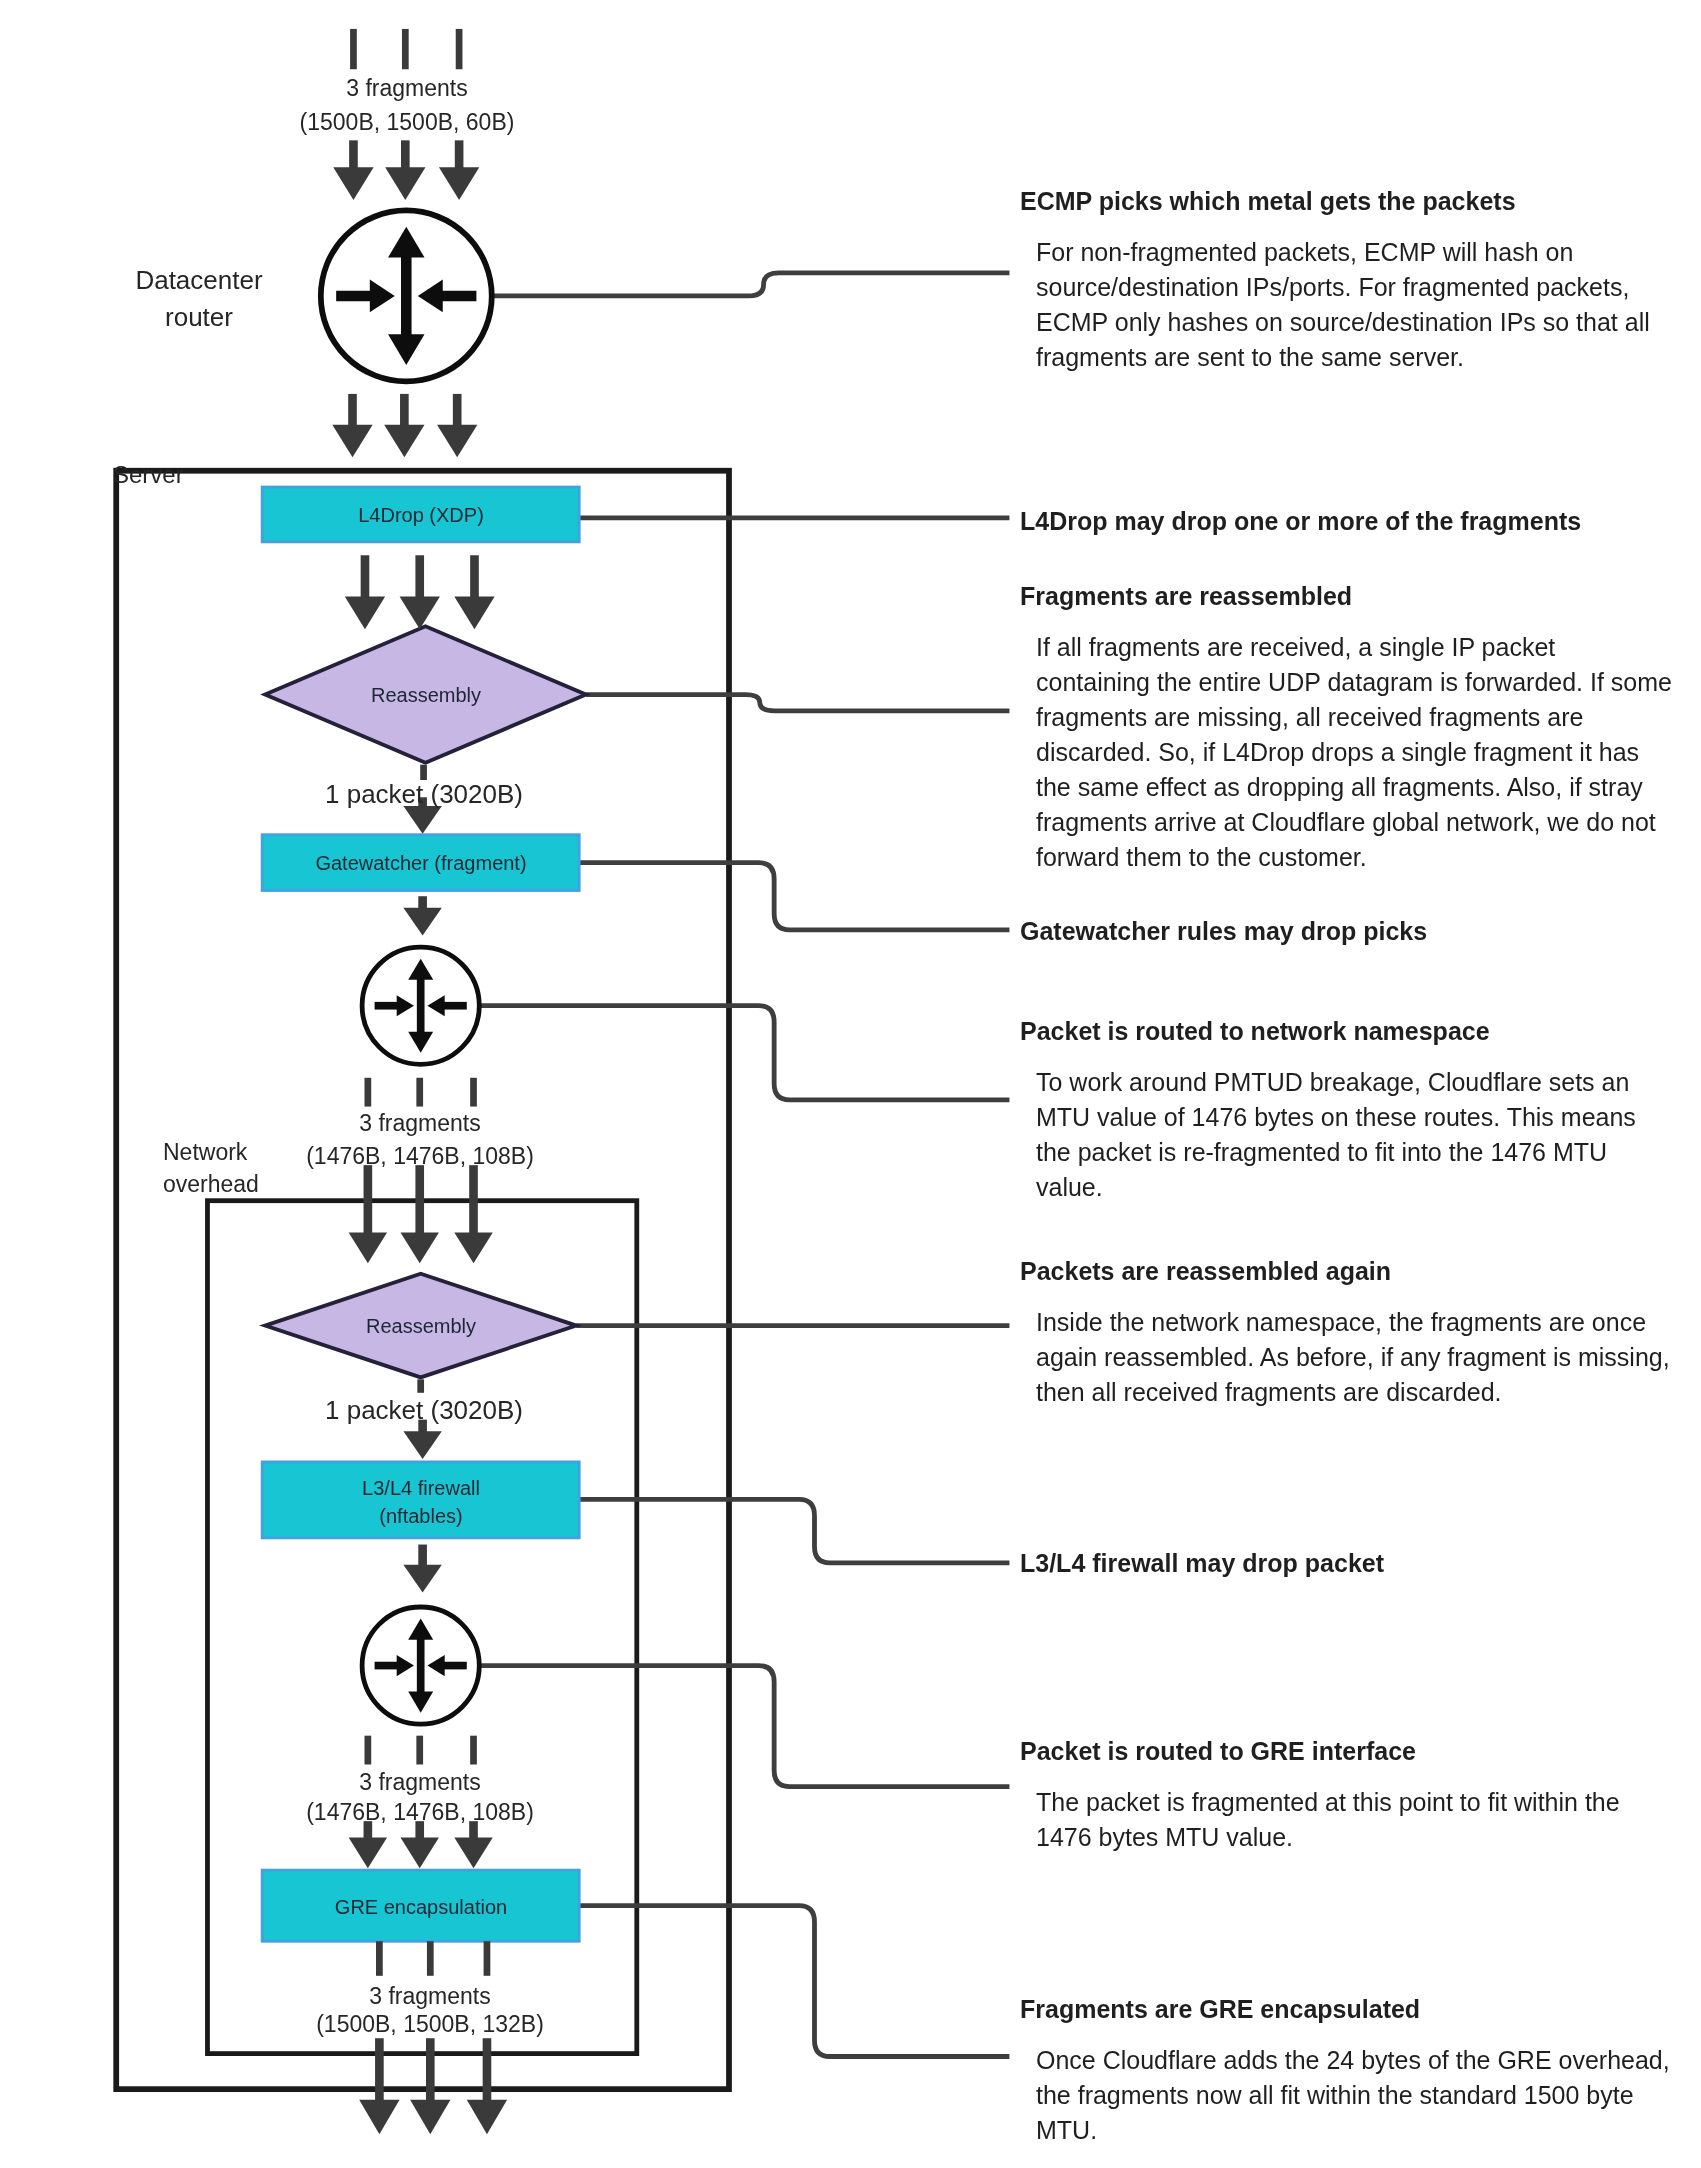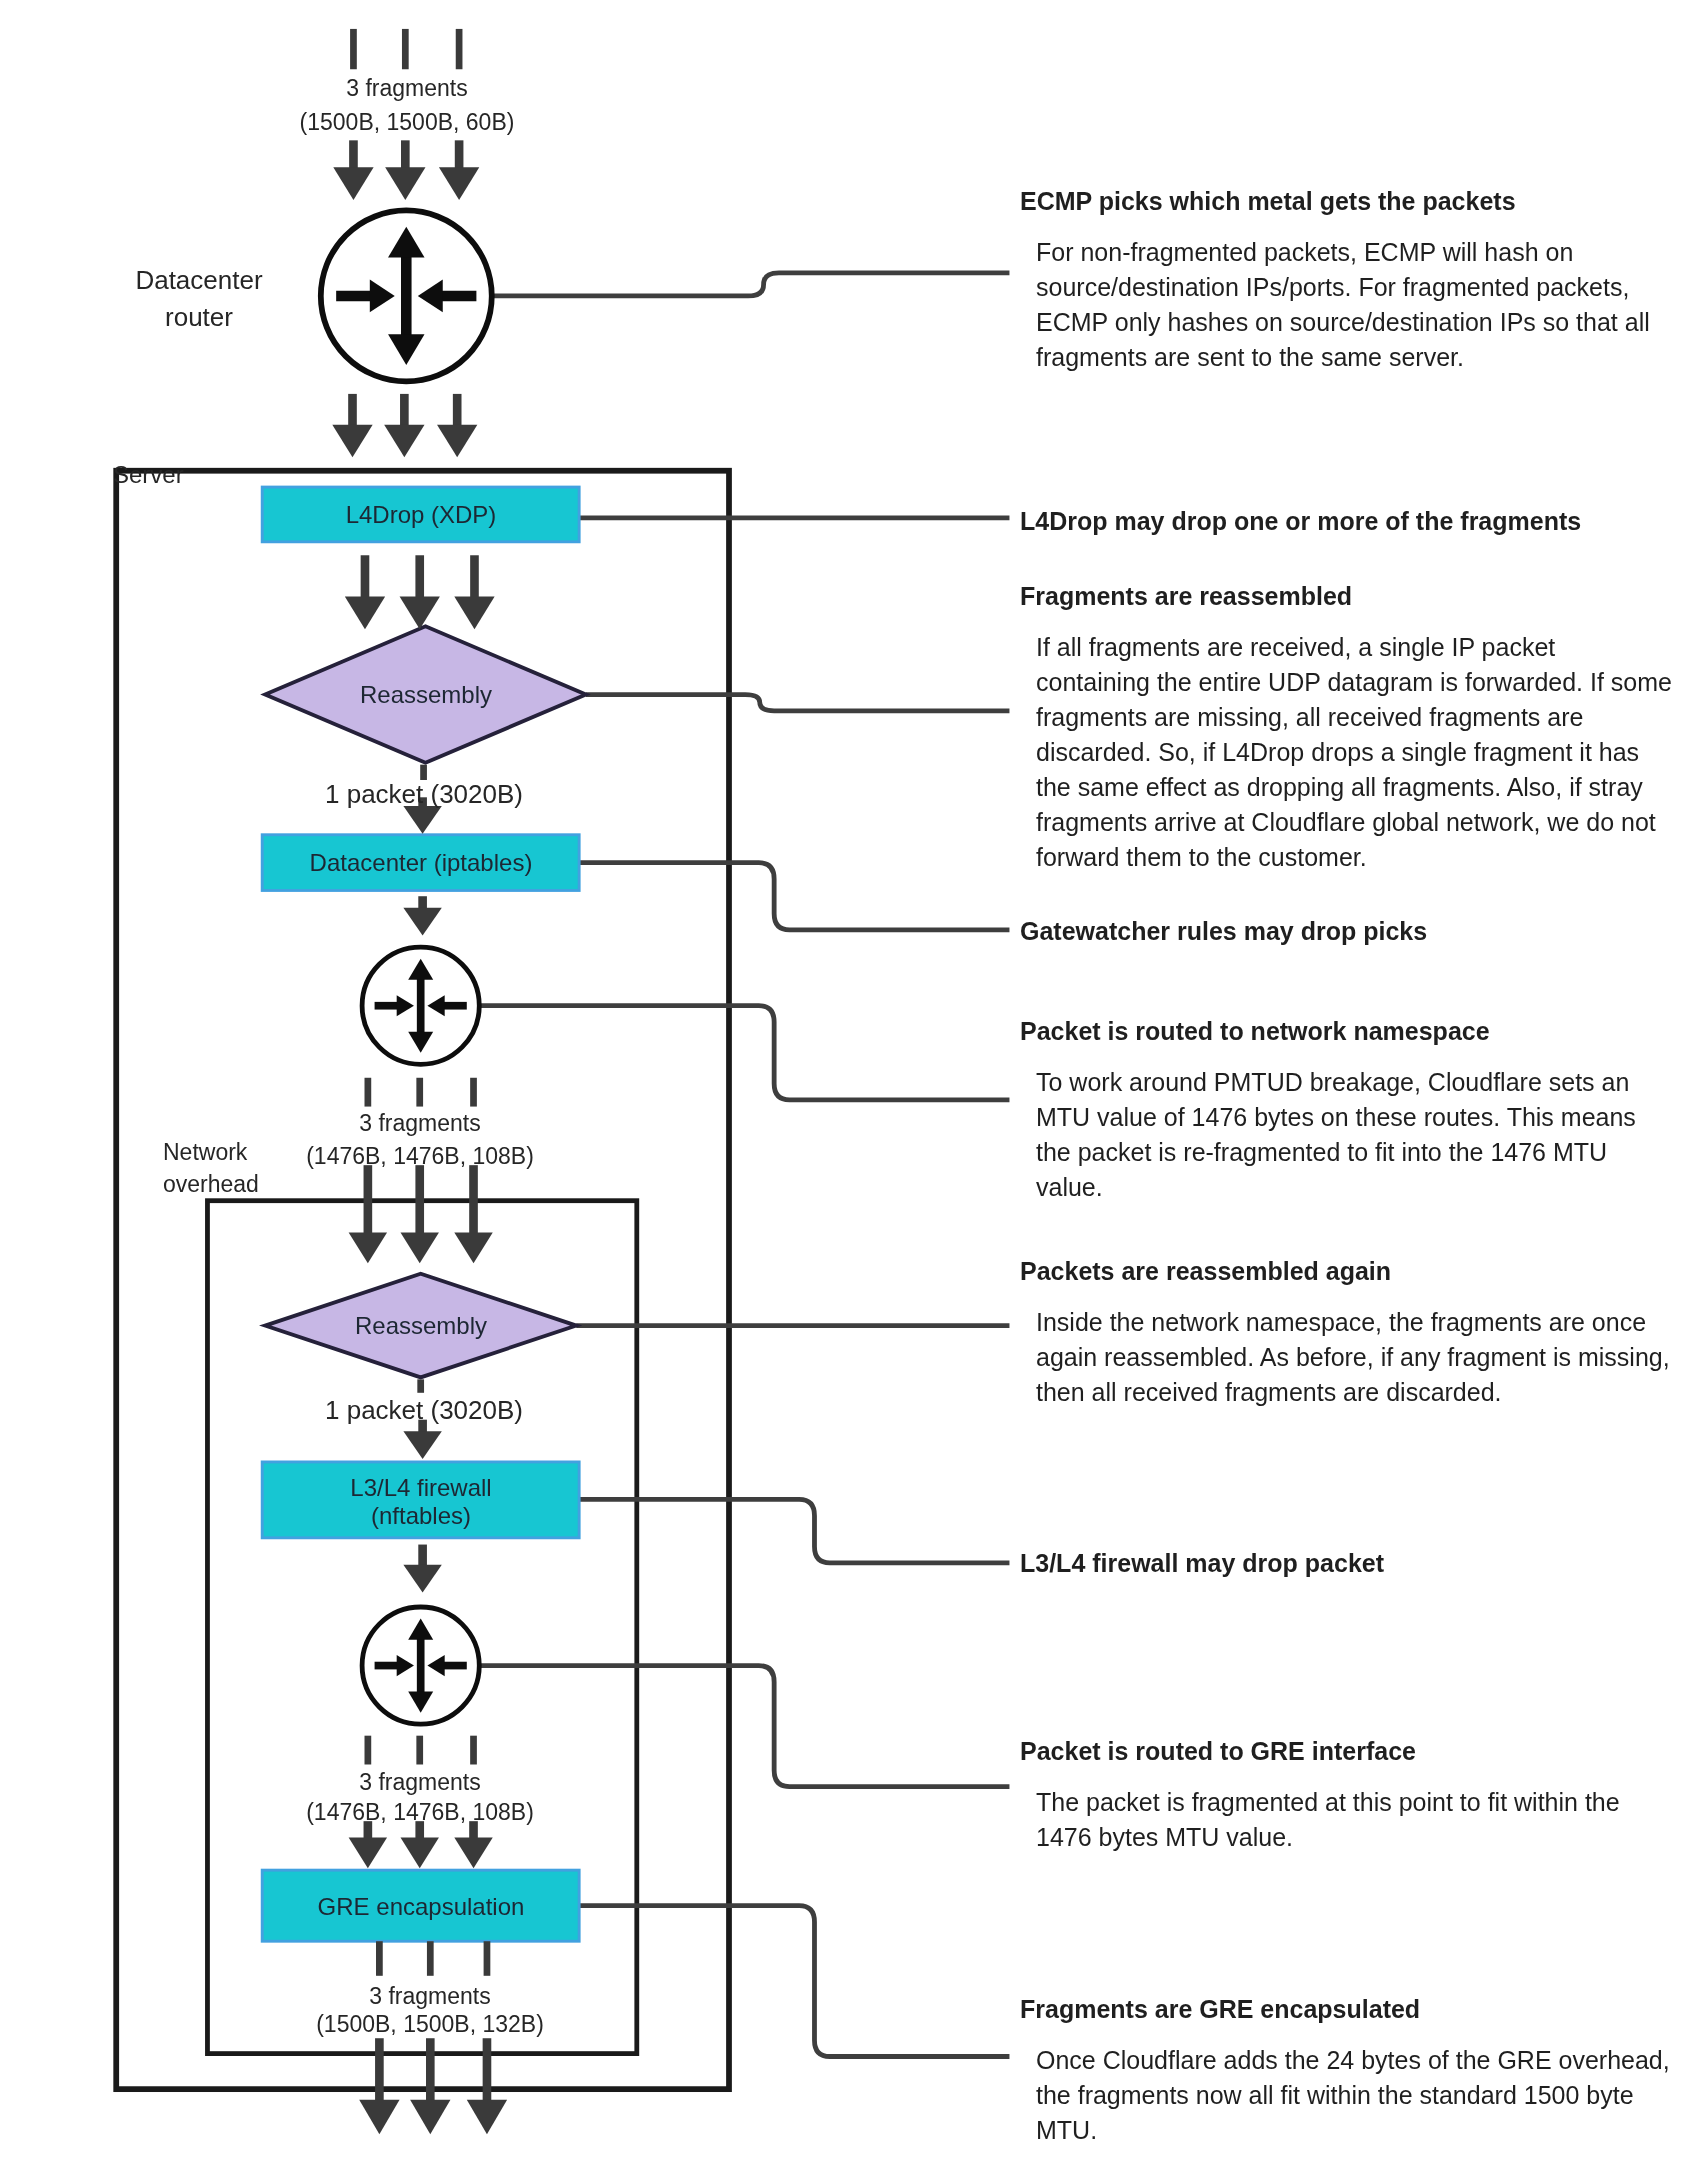--- a/index.html
+++ b/index.html
@@ -13,21 +13,21 @@
     width:1701px;height:2168px;position:relative;overflow:hidden;
     background:var(--bg);
     font-family:"Liberation Sans","DejaVu Sans",sans-serif;
     color:var(--label-text);
   }
   #diagram-svg{position:absolute;left:0;top:0;}
   .lbl{position:absolute;white-space:nowrap;color:var(--label-text);}
   .cc{transform:translate(-50%,-50%);text-align:center;}
   .f24{font-size:23px;}
   .f27{font-size:26px;}
-  .node-lbl{font-size:24px;color:var(--node-text);}
+  .node-lbl{font-size:20px;color:var(--node-text);}
   .wrap{white-space:normal;}
   .ann{
     position:absolute;left:1020px;width:672px;
     font-size:25px;line-height:35px;color:var(--annotation-text);
   }
   .ann h3{margin:0;font-size:25px;line-height:35px;font-weight:700;}
   .ann p{margin:16px;}
   svg .node{fill:var(--node-fill);stroke:var(--node-border);stroke-width:3;}
   svg .diamond{fill:var(--diamond-fill);stroke:var(--diamond-border);stroke-width:4;}
   svg .bigbox{fill:none;stroke:var(--box-border);}
@@ -186,21 +186,21 @@
   </g>
 </svg>
 
 <div class="lbl cc f24" style="left:407px;top:88px">3 fragments</div>
 <div class="lbl cc f24" style="left:407px;top:122px">(1500B, 1500B, 60B)</div>
 <div class="lbl cc wrap" style="left:199px;top:299px;width:163px;font-size:26px;line-height:37px">Datacenter router</div>
 <div class="lbl" style="left:113px;top:461px;font-size:24px">Server</div>
 <div class="lbl cc node-lbl" style="left:421px;top:515px">L4Drop (XDP)</div>
 <div class="lbl cc node-lbl" style="left:426px;top:695px">Reassembly</div>
 <div class="lbl cc f27" style="left:424px;top:794px">1 packet (3020B)</div>
-<div class="lbl cc node-lbl" style="left:421px;top:863px">Datacenter (iptables)</div>
+<div class="lbl cc node-lbl" style="left:421px;top:863px">Gatewatcher (fragment)</div>
 <div class="lbl cc f24" style="left:420px;top:1123px">3 fragments</div>
 <div class="lbl cc f24" style="left:420px;top:1156px">(1476B, 1476B, 108B)</div>
 <div class="lbl wrap" style="left:163px;top:1136px;width:154px;font-size:23px;line-height:32px">Network overhead</div>
 <div class="lbl cc node-lbl" style="left:421px;top:1326px">Reassembly</div>
 <div class="lbl cc f27" style="left:424px;top:1410px">1 packet (3020B)</div>
 <div class="lbl cc node-lbl" style="left:421px;top:1502px;line-height:28px">
   <span style="display:block">L3/L4 firewall</span>
   <span style="display:block">(nftables)</span>
 </div>
 <div class="lbl cc f24" style="left:420px;top:1782px">3 fragments</div>

